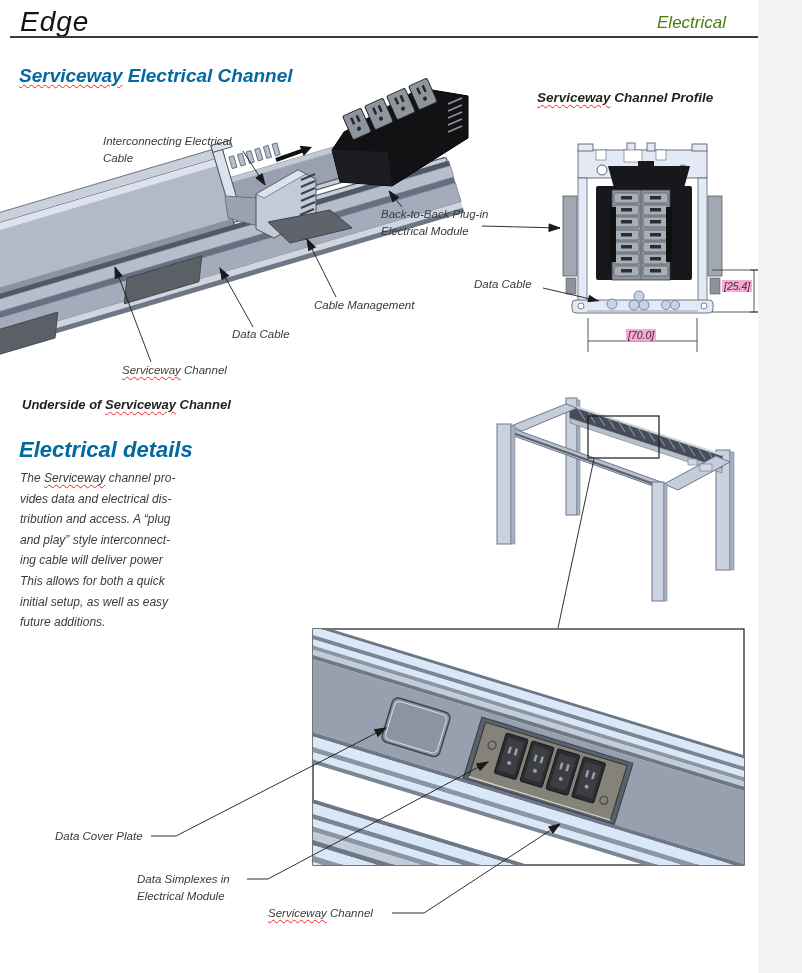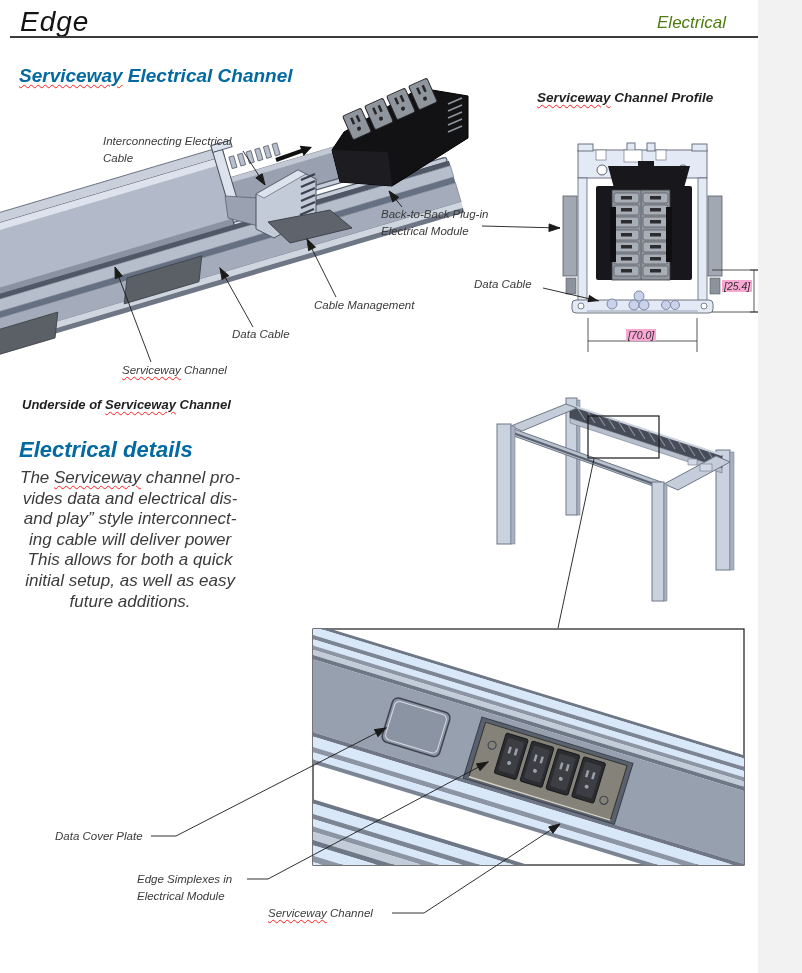--- a/index.html
+++ b/index.html
@@ -11,21 +11,21 @@
   #rule{left:10px;top:36px;width:780px;height:2px;background:#3b3b3b;}
   .h-red{color:#0369a1;font-weight:bold;}
   #h-main{left:19px;top:65px;font-size:19px;}
   #h-details{left:19px;top:437px;font-size:22px;}
   #h-profile{left:537px;top:90px;font-size:13.5px;font-weight:bold;color:#1f1f1f;}
   #h-underside{left:22px;top:397px;font-size:13px;font-weight:bold;color:#1f1f1f;}
   .lbl{position:absolute;font-size:11.5px;line-height:17px;color:#3a3a3a;white-space:nowrap;}
   .dim{position:absolute;font-size:10.5px;color:#2f2f2f;background:#f9a8d4;padding:0 2px;white-space:nowrap;}
   .sq{text-decoration-line:underline;text-decoration-style:wavy;text-decoration-color:#ff1f1f;
       text-decoration-thickness:1px;text-underline-offset:2px;}
-  #para{position:absolute;left:20px;top:468px;font-size:17px;line-height:20.6px;color:#3c3c3c;text-align:center;}
+  #para{position:absolute;left:20px;top:468px;font-size:12px;line-height:20.6px;color:#3c3c3c;}
   #para div{white-space:nowrap;}
   svg{position:absolute;left:0;top:0;}
 </style>
 </head>
 <body>
 
 <div id="page">
 
   <svg width="802" height="973" viewBox="0 0 802 973">
     <defs>
@@ -383,20 +383,21 @@
 
   <div id="h-underside" class="abs">
     <span>Underside of </span><span class="sq">Serviceway</span><span> Channel</span>
   </div>
 
   <div id="h-details" class="abs h-red">Electrical details</div>
 
   <div id="para">
     <div><span>The </span><span class="sq">Serviceway</span><span> channel pro-</span></div>
     <div>vides data and electrical dis-</div>
+    <div>tribution and access. A “plug</div>
     <div>and play” style interconnect-</div>
     <div>ing cable will deliver power</div>
     <div>This allows for both a quick</div>
     <div>initial setup, as well as easy</div>
     <div>future additions.</div>
   </div>
 
   <div class="lbl" style="left:103px;top:133px;">
     <div>Interconnecting Electrical</div>
     <div>Cable</div>
@@ -410,20 +411,20 @@
   <div class="lbl" style="left:122px;top:362px;">
     <span class="sq">Serviceway</span><span> Channel</span>
   </div>
 
   <div class="lbl" style="left:474px;top:276px;">Data Cable</div>
   <div class="dim" style="left:722px;top:280px;">[25.4]</div>
   <div class="dim" style="left:626px;top:329px;">[70.0]</div>
 
   <div class="lbl" style="left:55px;top:828px;">Data Cover Plate</div>
   <div class="lbl" style="left:137px;top:871px;">
-    <div>Edge Simplexes in</div>
+    <div>Data Simplexes in</div>
     <div>Electrical Module</div>
   </div>
   <div class="lbl" style="left:268px;top:905px;">
     <span class="sq">Serviceway</span><span> Channel</span>
   </div>
 
 </div>
 
 </body></html>

